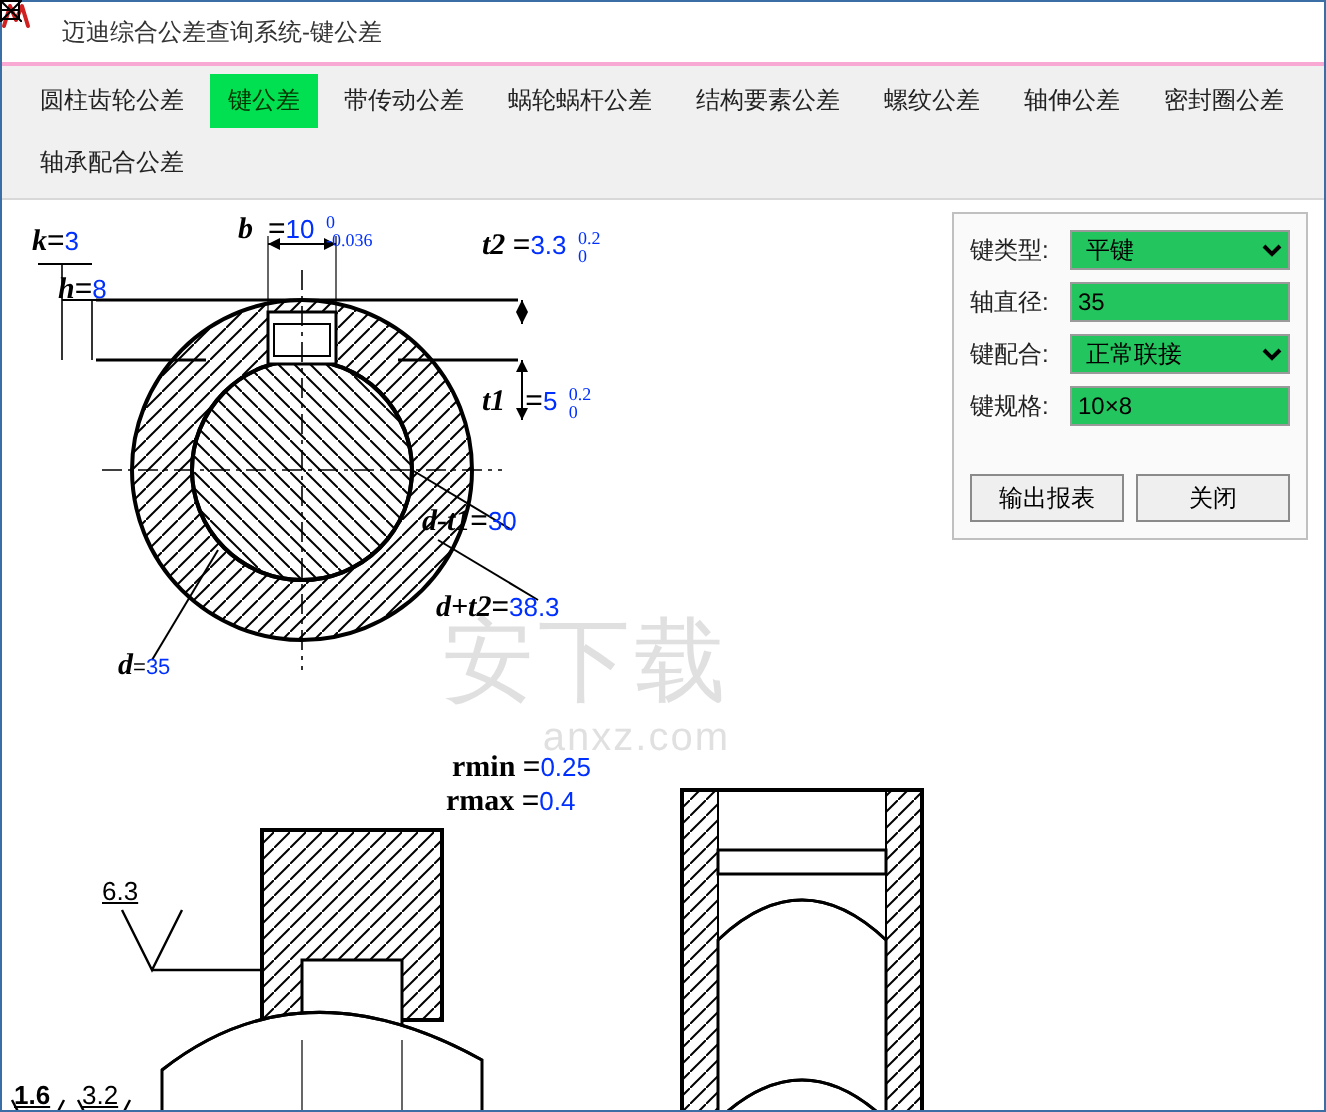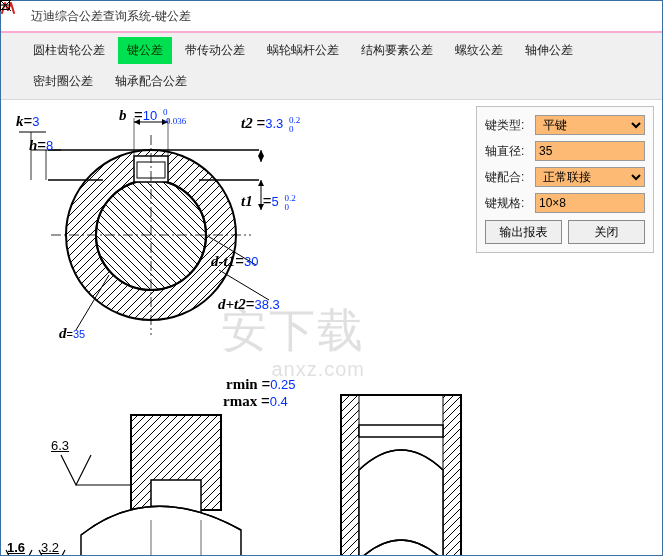--- a/index.html
+++ b/index.html
@@ -2,32 +2,32 @@
 <html><head>
 <meta charset="utf-8">
 <style>
   html,body{margin:0;padding:0;font-family:"Microsoft YaHei","SimSun",sans-serif;font-size:12px;background:#fff;color:#000}
   .window{width:663px;height:556px;border:1px solid #3a6ea5;box-sizing:border-box;display:flex;flex-direction:column}
   .titlebar{height:30px;background:#fff;border-bottom:2px solid #f9a8d4;display:flex;align-items:center;padding:0 8px}
   .titlebar .app-icon{width:16px;height:16px;margin-right:6px;display:flex;align-items:center;justify-content:center}
   .titlebar .title{flex:0 1 auto;color:#333}
   .titlebar .spacer{flex:1}
   .win-btn{width:44px;height:28px;display:flex;align-items:center;justify-content:center;color:#333}
-  .toolbar{background:#f0f0f0;padding:4px 23px;border-bottom:1px solid #d8d8d8;display:flex;flex-wrap:wrap;gap:4px}
+  .toolbar{background:#f0f0f0;padding:4px 10px;border-bottom:1px solid #d8d8d8;display:flex;flex-wrap:wrap;gap:4px}
   .tab-btn{padding:4px 8px;background:#f0f0f0;border:1px solid transparent;color:#222;cursor:pointer}
   .tab-btn.active{background:#00e050;color:#003300}
   .client{flex:1;display:flex;position:relative;overflow:hidden}
   .drawing{flex:1;position:relative}
   .side-panel{position:absolute;right:8px;top:6px;width:160px;border:1px solid #c0c0c0;background:#fafafa;padding:8px}
   .form-row{display:flex;align-items:center;margin-bottom:6px}
   .form-row label{width:50px;color:#222;text-align:left}
   .form-row .ctrl{flex:1}
-  select,input[type=text]{width:100%;box-sizing:border-box;border:1px solid #9a9a9a;height:20px;font-size:12px;padding:0 3px;background:#fdba74}
+  select,input[type=text]{width:100%;box-sizing:border-box;border:1px solid #9a9a9a;height:20px;font-size:12px;padding:0 3px;background:#22c55e}
   .ro{background:#fff}
-  .btn-row{display:flex;gap:6px;margin-top:7px}
+  .btn-row{display:flex;gap:6px;margin-top:24px}
   .btn{flex:1;height:24px;border:1px solid #8a8a8a;background:#efefef;cursor:pointer;font-size:12px}
   
   .lbl{position:absolute;font-family:"Times New Roman",serif;font-size:15px;font-weight:bold;font-style:italic}
   .lbl .eq{font-weight:normal;font-style:normal;font-family:"SimSun",sans-serif}
   .val{color:#0030ff;font-weight:normal;font-style:normal;font-size:13px;font-family:Arial,sans-serif}
   .tol{color:#0030ff;font-size:9px;line-height:9px;font-weight:normal;font-style:normal;display:inline-block;vertical-align:middle;margin-left:2px}
   .tol div{white-space:nowrap}
   .sf{font-family:Arial,sans-serif;font-size:13px}
   
   .wm{position:absolute;left:220px;top:200px;pointer-events:none;opacity:0.26;text-align:right;color:#8a8a8a}

